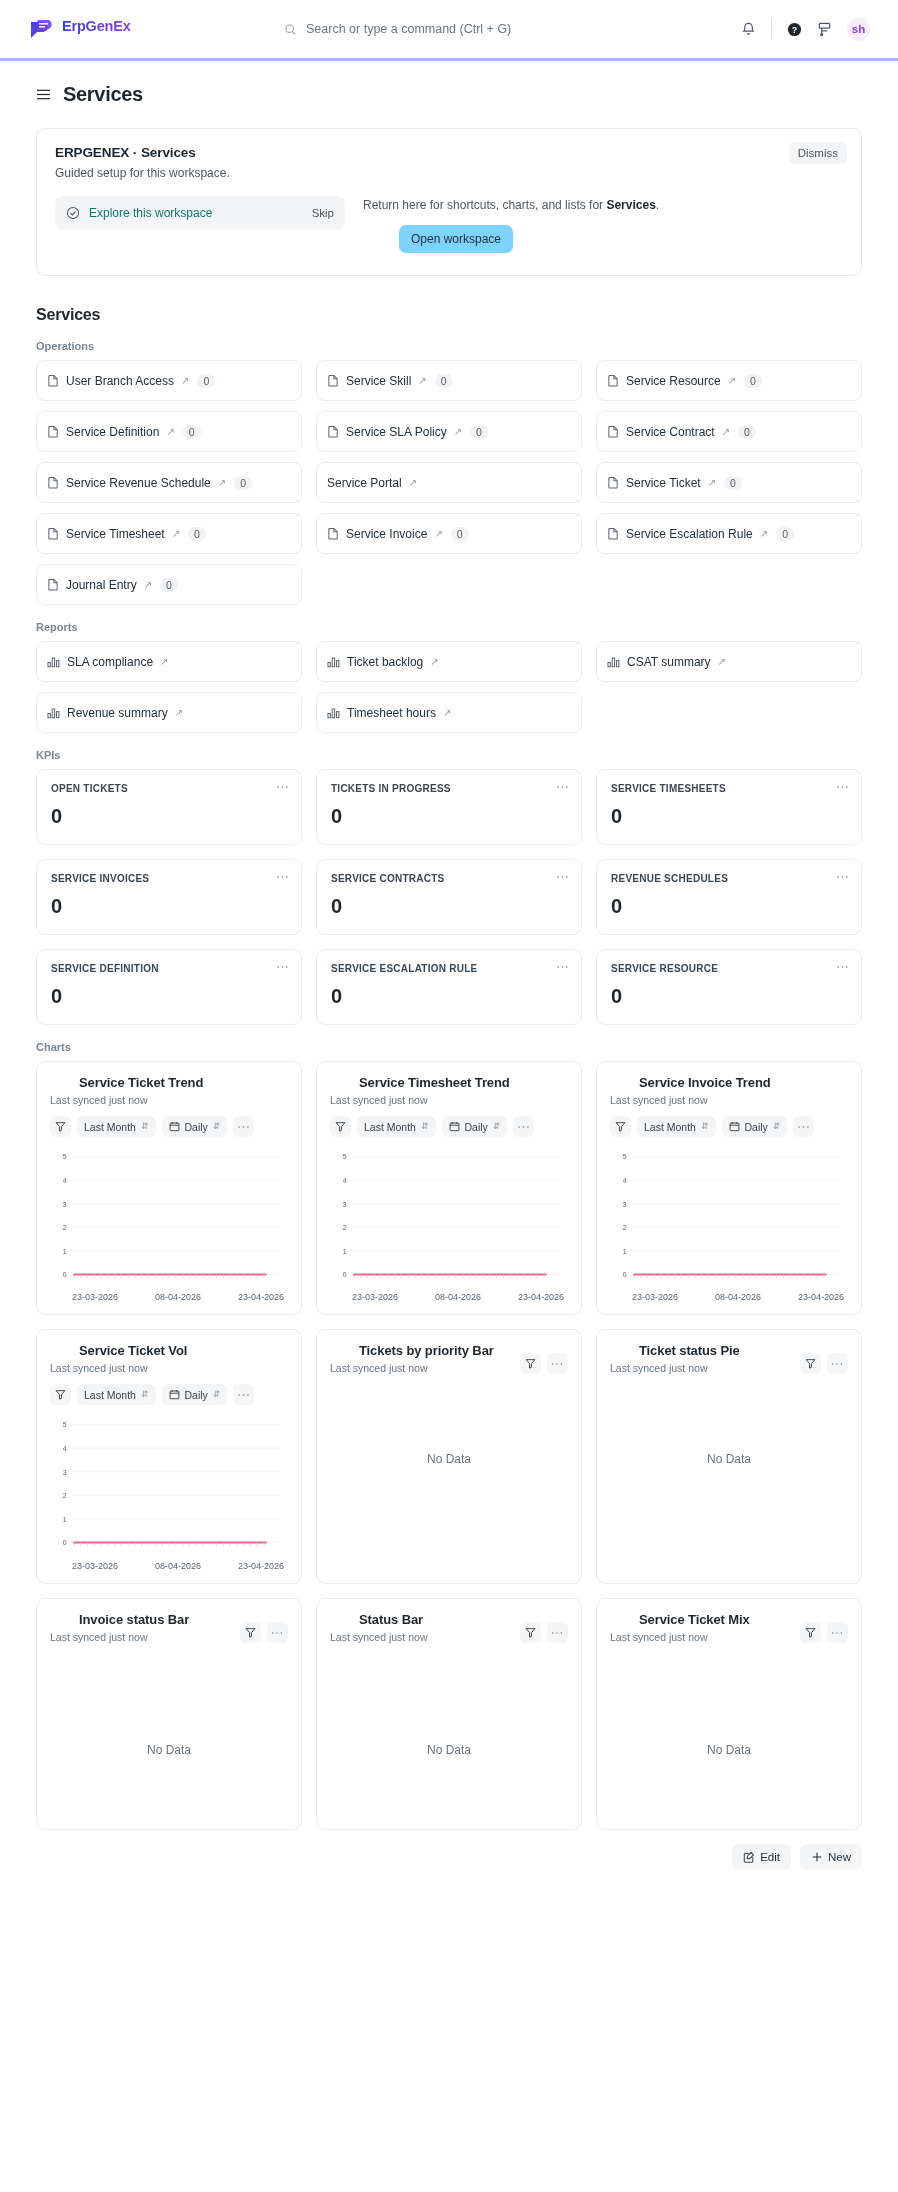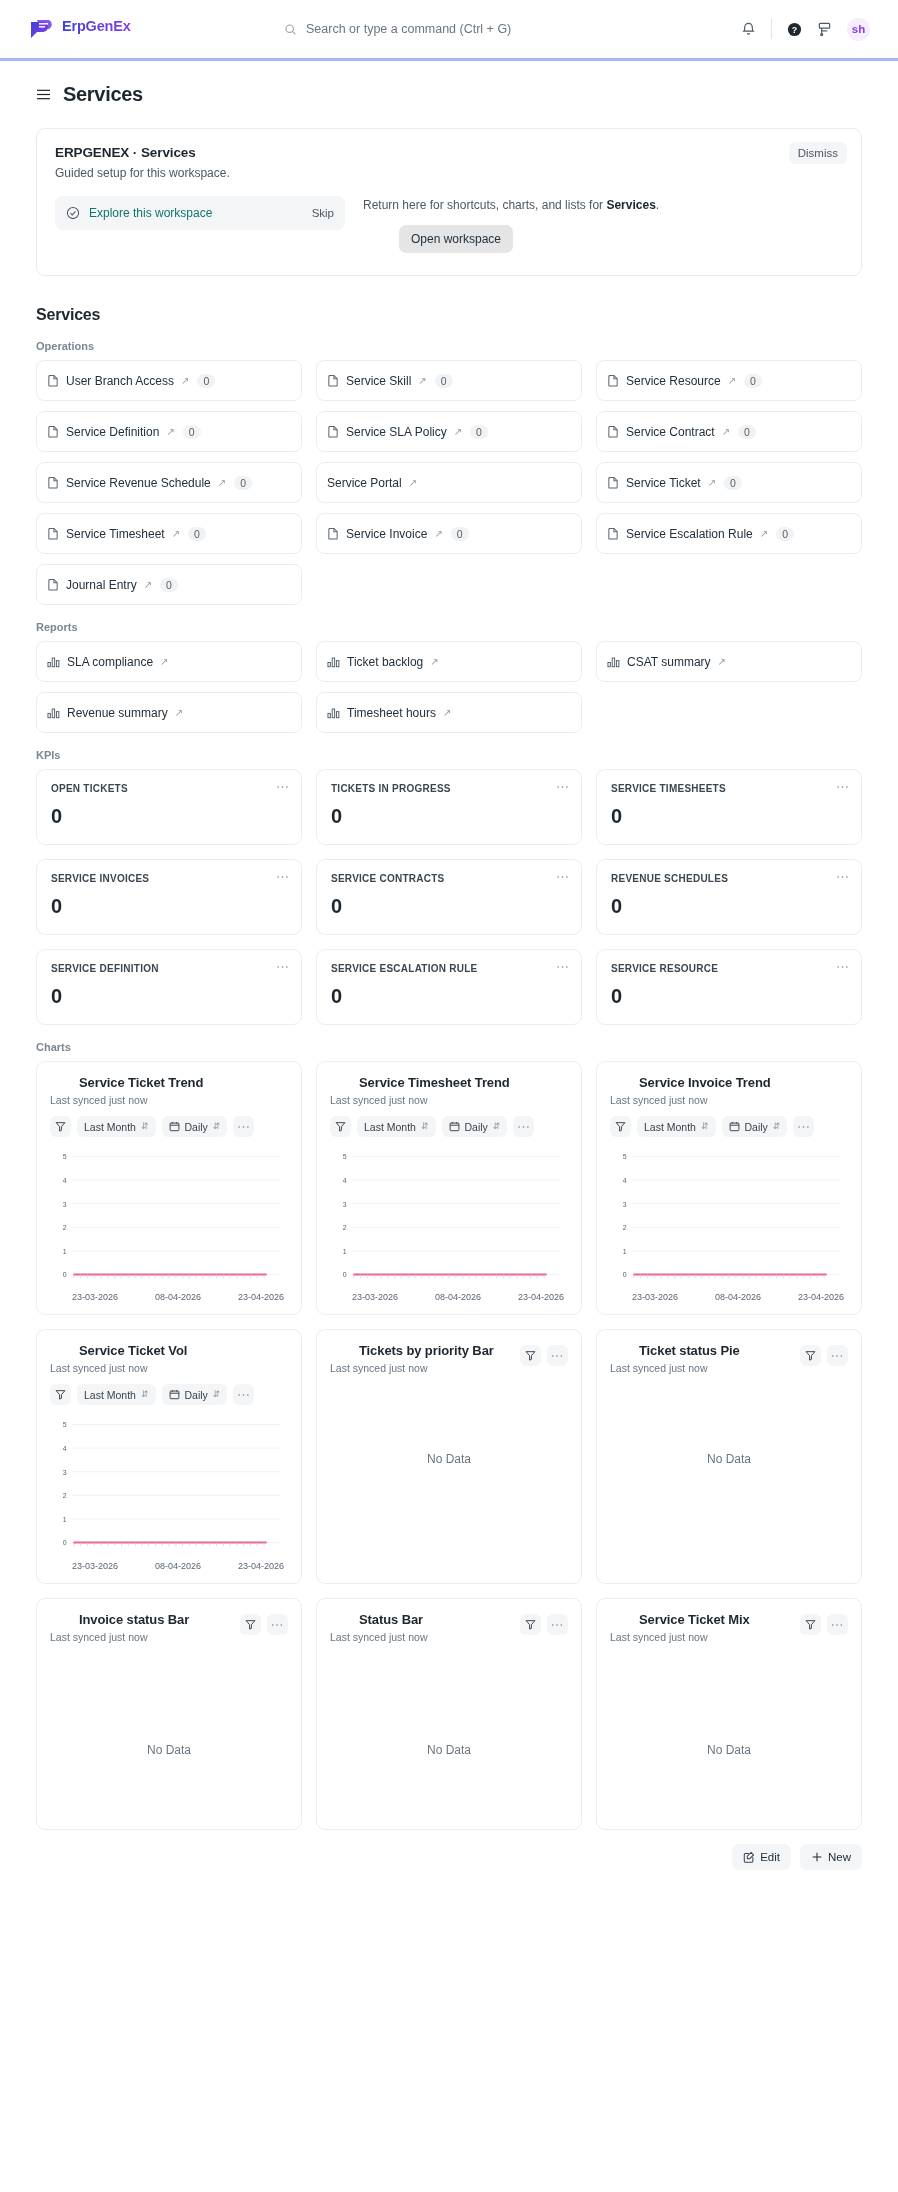--- a/index.html
+++ b/index.html
@@ -83,21 +83,21 @@
     display: flex; align-items: center; gap: 9px;
     padding: 9px 11px; height: 34px;
   }
   .step-label { font-size: 12px; color: #0f766e; }
   .step-skip { margin-left: auto; font-size: 11.5px; color: #4c5863; cursor:pointer; }
   .onboard-right { flex: 1; padding-top: 2px; }
   .onboard-note { font-size: 12px; color: #4c5863; }
   .onboard-note b { color: #1f272e; font-weight: 700; }
   .open-ws {
     display: inline-block; margin-top: 13px; margin-left: 36px;
-    background: #e5e5e5; border-radius: 7px;
+    background: #7dd3fc; border-radius: 7px;
     font-size: 12px; color: #23313d; padding: 7px 12px; cursor:pointer;
   }
 
   
   .sec-title { font-size: 16px; font-weight: 700; margin-top: 30px; letter-spacing:-0.2px; }
   .sub-head {
     font-size: 11px; color: #7b8794; font-weight: 700;
     margin-top: 16px; margin-bottom: 8px;
   }
   .grid3 { display: grid; grid-template-columns: repeat(3,1fr); gap: 10px 14px; }
@@ -140,21 +140,21 @@
   .ch-title { font-size: 13px; font-weight: 700; letter-spacing:-0.1px;margin-left:29px; }
   .ch-sync { font-size: 10.5px; color:#6b7682; margin-top: 4px; }
   .ch-ctrls { display:flex; align-items:center; gap: 6px; margin-top: 10px; }
   .ctl {
     background:#f4f5f6; border-radius: 6px; height: 21px;
     display:flex; align-items:center; gap:5px; padding: 0 7px;
     font-size: 10.5px; color:#39434d; cursor:pointer;
   }
   .ctl.sq { width: 21px; padding: 0; justify-content:center; }
   .ctl .caret { color:#8d98a3; font-size: 9px; line-height: 1; }
-  .ch-head-row { display:flex; align-items:flex-start; }
+  .ch-head-row { display:flex; align-items:flex-end; }
   .ch-head-row .ch-ctrls { margin-top: 2px; margin-left: auto; }
   .nodata-txt {
     text-align:center; font-size: 12px; color:#6b7682;
     margin-top: 78px;
   }
   .nodata-txt.lower { margin-top: 100px; }
 
   
   .lc { width: 100%; margin-top: 14px; display:block; }
   .xlabels { display:flex; justify-content: space-between; padding: 3px 4px 0 22px; }

